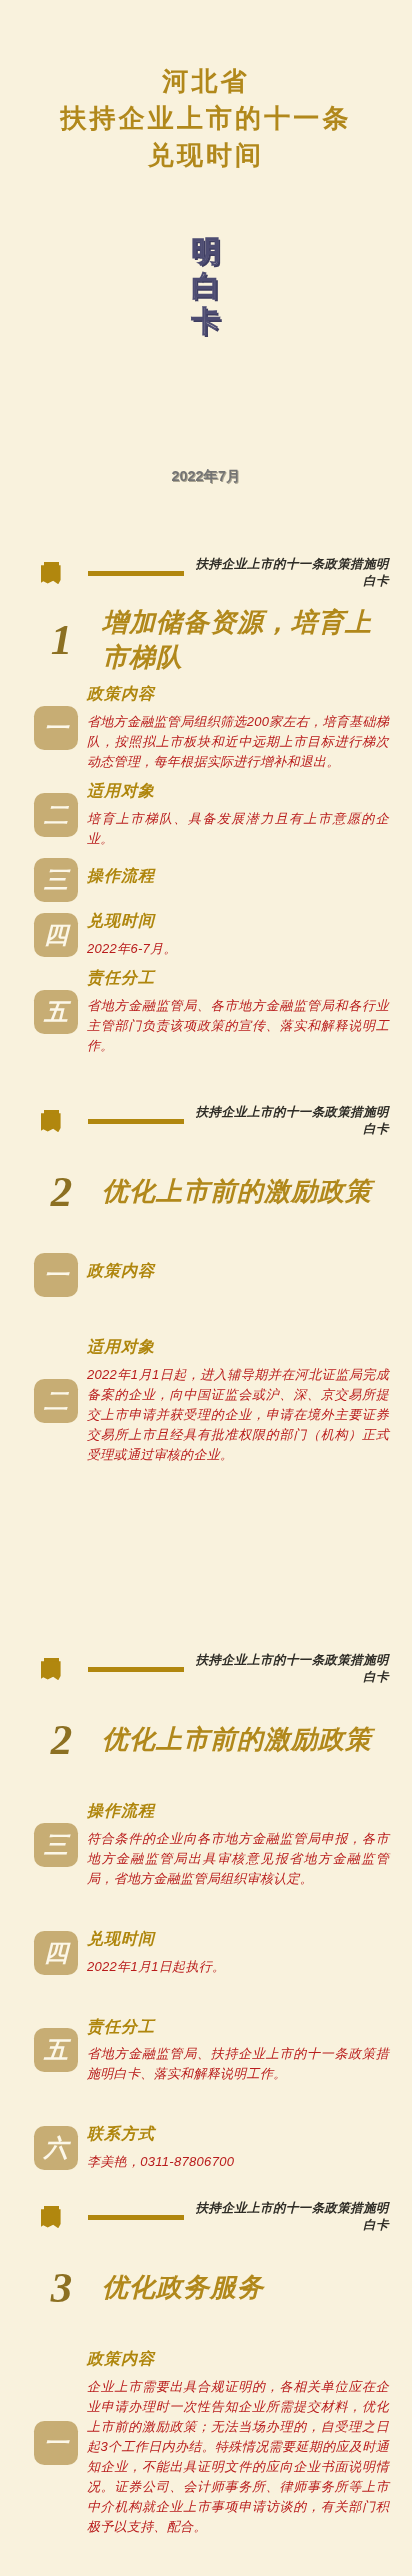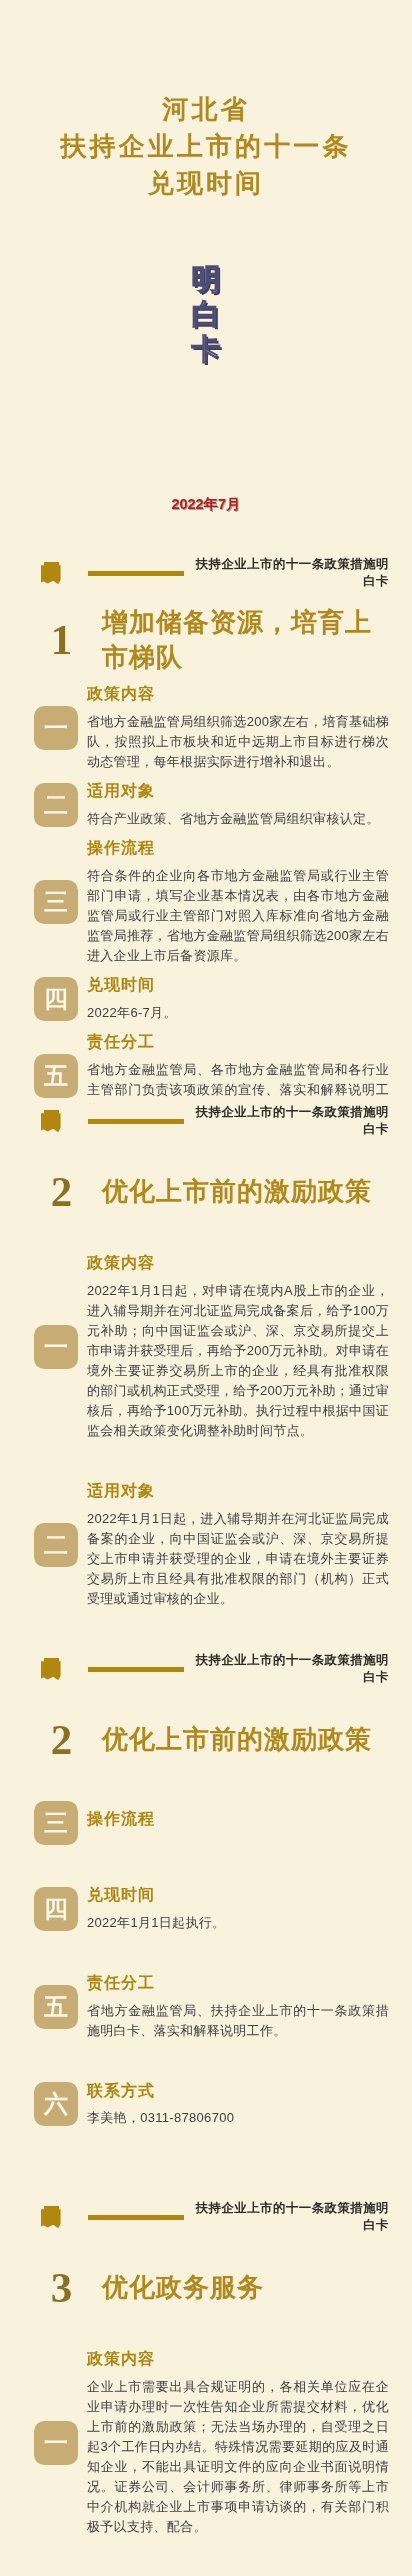--- a/index.html
+++ b/index.html
@@ -3,39 +3,39 @@
 <meta charset="utf-8">
 <style>
   html,body{margin:0;padding:0;}
   body{
     width:412px;height:3297px;overflow:hidden;
     background:#f9f2dd;
     font-family:"Liberation Sans", sans-serif;
     color:#b5901b;
   }
   
-  .hero{height:556px;box-sizing:border-box;padding-top:91px;text-align:center;}
+  .hero{height:556px;box-sizing:border-box;padding-top:63px;text-align:center;}
   .hero-title{
     font-size:26px;font-weight:bold;line-height:37px;letter-spacing:3.1px;
     color:#b1881b;margin:0;
   }
   .stamp{margin-top:62px;display:flex;flex-direction:column;align-items:center;gap:5.2px;}
   .stamp-char{
     font-size:29px;font-weight:bold;line-height:30px;
     color:#fdf7e3;
     -webkit-text-stroke:1px #4d4c72;
     text-shadow:2.1px 2.1px 0 #3e3d60;
   }
   .hero-date{
     margin-top:131px;
-    font-size:14.4px;font-weight:bold;color:#b91c1c;
+    font-size:14.4px;font-weight:bold;color:#737373;
     text-shadow:1px 1px 0 rgba(74,69,54,0.45);
   }
   
-  .page{height:548px;box-sizing:border-box;overflow:hidden;}
+  .page{height:548px;box-sizing:border-box;overflow:hidden;font-style:italic;}
   .page-header{
     display:flex;align-items:center;
     margin:5.2px 23px 0 41px;height:24px;
   }
   .bookmark-icon{position:relative;width:19.6px;height:23px;flex:0 0 auto;}
   .bookmark-icon .b1{position:absolute;left:2.6px;top:0;width:15px;height:5.2px;background:#b1870e;}
   .bookmark-icon .b2{
     position:absolute;left:0;top:3.6px;width:19.6px;height:19px;background:#b1870e;
     clip-path:polygon(0 0,100% 0,100% 78%,88% 100%,62% 82%,34% 96%,12% 84%,0 92%);
   }
@@ -63,21 +63,21 @@
   .badge{
     flex:0 0 auto;width:44px;height:44px;border-radius:10.3px;
     background:#c7ad74;display:flex;align-items:center;justify-content:center;
   }
   .badge-num{color:#fcf7e8;font-size:24px;font-weight:bold;line-height:1;}
   .sec-body{margin-left:9px;flex:1;min-width:0;}
   .sec-heading{
     margin:0 0 6.7px 0;font-size:16px;font-weight:bold;color:#af860d;letter-spacing:1px;
   }
   .sec-text{
-    margin:0;font-size:13px;line-height:20px;color:#404040;
+    margin:0;font-size:13px;line-height:20px;color:#b91c1c;
     text-align:justify;letter-spacing:0.3px;
   }
 </style>
 </head>
 <body>
 
 <section class="hero">
   <h1 class="hero-title">
     <span>河北省</span><br>
     <span>扶持企业上市的十一条</span><br>
@@ -112,30 +112,29 @@
         <h3 class="sec-heading">政策内容</h3>
     <p class="sec-text">省地方金融监管局组织筛选200家左右，培育基础梯队，按照拟上市板块和近中远期上市目标进行梯次动态管理，每年根据实际进行增补和退出。</p>
       </div>
   </div>
   <div class="section">
     <div class="badge">
         <span class="badge-num">二</span>
       </div>
     <div class="sec-body">
         <h3 class="sec-heading">适用对象</h3>
-    <p class="sec-text">符合产业政策、省地方金融监管局组织审核认定。</p>
+    <p class="sec-text">培育上市梯队、具备发展潜力且有上市意愿的企业。</p>
       </div>
   </div>
   <div class="section">
     <div class="badge">
         <span class="badge-num">三</span>
       </div>
     <div class="sec-body">
         <h3 class="sec-heading">操作流程</h3>
-    <p class="sec-text">符合条件的企业向各市地方金融监管局或行业主管部门申请，填写企业基本情况表，由各市地方金融监管局或行业主管部门对照入库标准向省地方金融监管局推荐，省地方金融监管局组织筛选200家左右进入企业上市后备资源库。</p>
       </div>
   </div>
   <div class="section">
     <div class="badge">
         <span class="badge-num">四</span>
       </div>
     <div class="sec-body">
         <h3 class="sec-heading">兑现时间</h3>
     <p class="sec-text">2022年6-7月。</p>
       </div>
@@ -164,21 +163,20 @@
   <div class="title-row">
     <div class="card-number">2</div>
     <h2 class="card-title">优化上市前的激励政策</h2>
   </div>
   <div class="section">
     <div class="badge">
         <span class="badge-num">一</span>
       </div>
     <div class="sec-body">
         <h3 class="sec-heading">政策内容</h3>
-    <p class="sec-text">2022年1月1日起，对申请在境内A股上市的企业，进入辅导期并在河北证监局完成备案后，给予100万元补助；向中国证监会或沪、深、京交易所提交上市申请并获受理后，再给予200万元补助。对申请在境外主要证券交易所上市的企业，经具有批准权限的部门或机构正式受理，给予200万元补助；通过审核后，再给予100万元补助。执行过程中根据中国证监会相关政策变化调整补助时间节点。</p>
       </div>
   </div>
   <div class="section">
     <div class="badge">
         <span class="badge-num">二</span>
       </div>
     <div class="sec-body">
         <h3 class="sec-heading">适用对象</h3>
     <p class="sec-text">2022年1月1日起，进入辅导期并在河北证监局完成备案的企业，向中国证监会或沪、深、京交易所提交上市申请并获受理的企业，申请在境外主要证券交易所上市且经具有批准权限的部门（机构）正式受理或通过审核的企业。</p>
       </div>
@@ -197,20 +195,21 @@
   <div class="title-row">
     <div class="card-number">2</div>
     <h2 class="card-title">优化上市前的激励政策</h2>
   </div>
   <div class="section">
     <div class="badge">
         <span class="badge-num">三</span>
       </div>
     <div class="sec-body">
         <h3 class="sec-heading">操作流程</h3>
+    <p class="sec-text">符合条件的企业向各市地方金融监管局申报，各市地方金融监管局出具审核意见报省地方金融监管局，省地方金融监管局组织审核认定。</p>
       </div>
   </div>
   <div class="section">
     <div class="badge">
         <span class="badge-num">四</span>
       </div>
     <div class="sec-body">
         <h3 class="sec-heading">兑现时间</h3>
     <p class="sec-text">2022年1月1日起执行。</p>
       </div>

